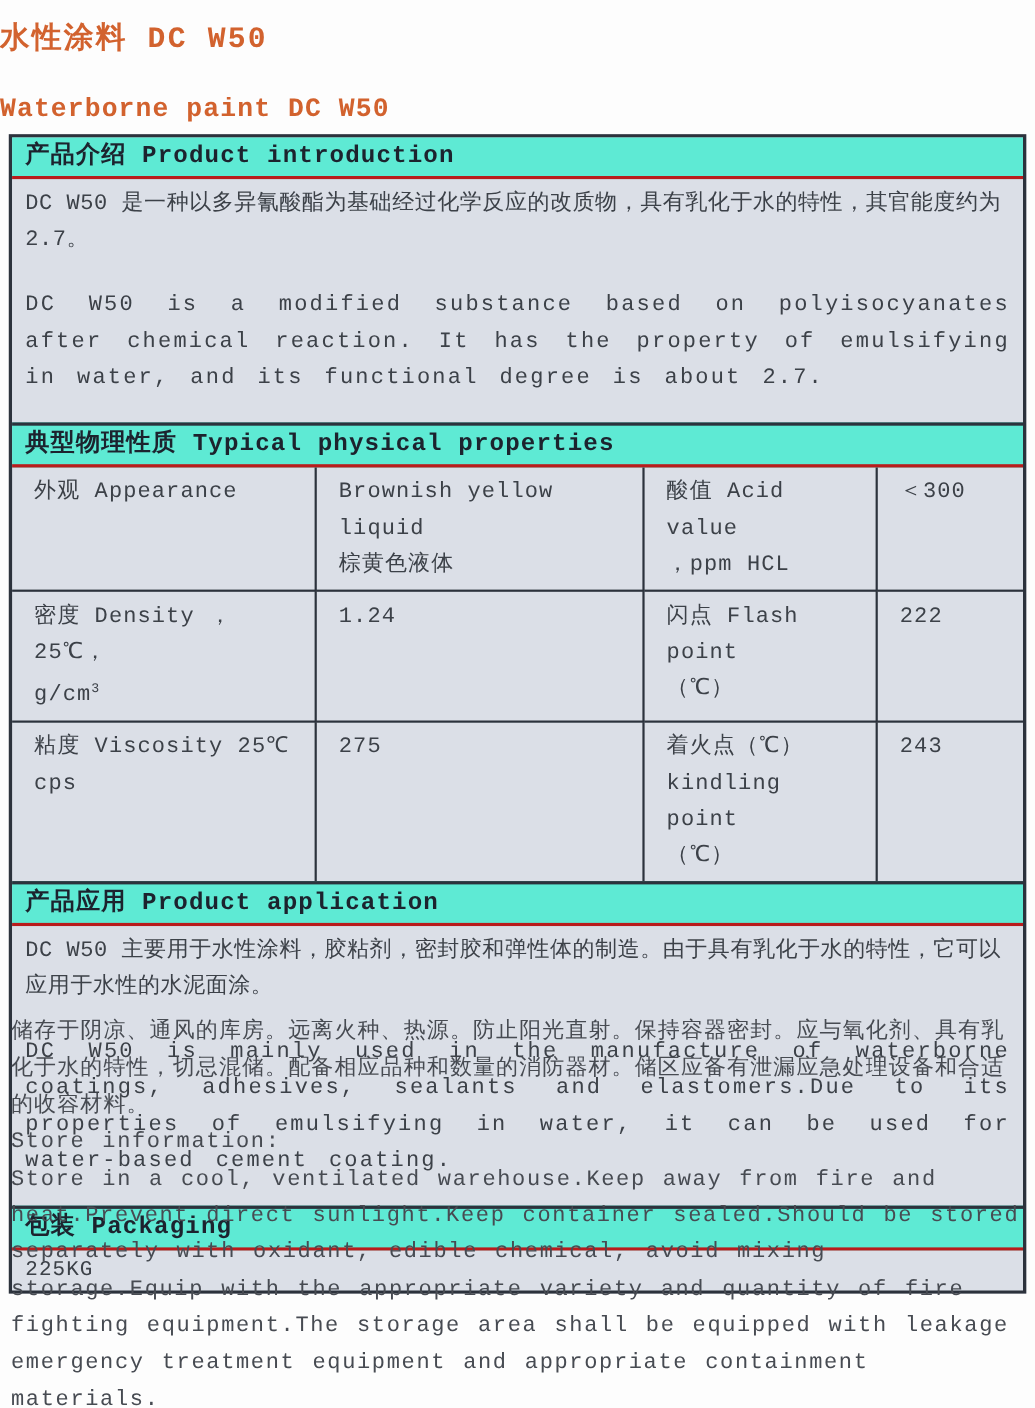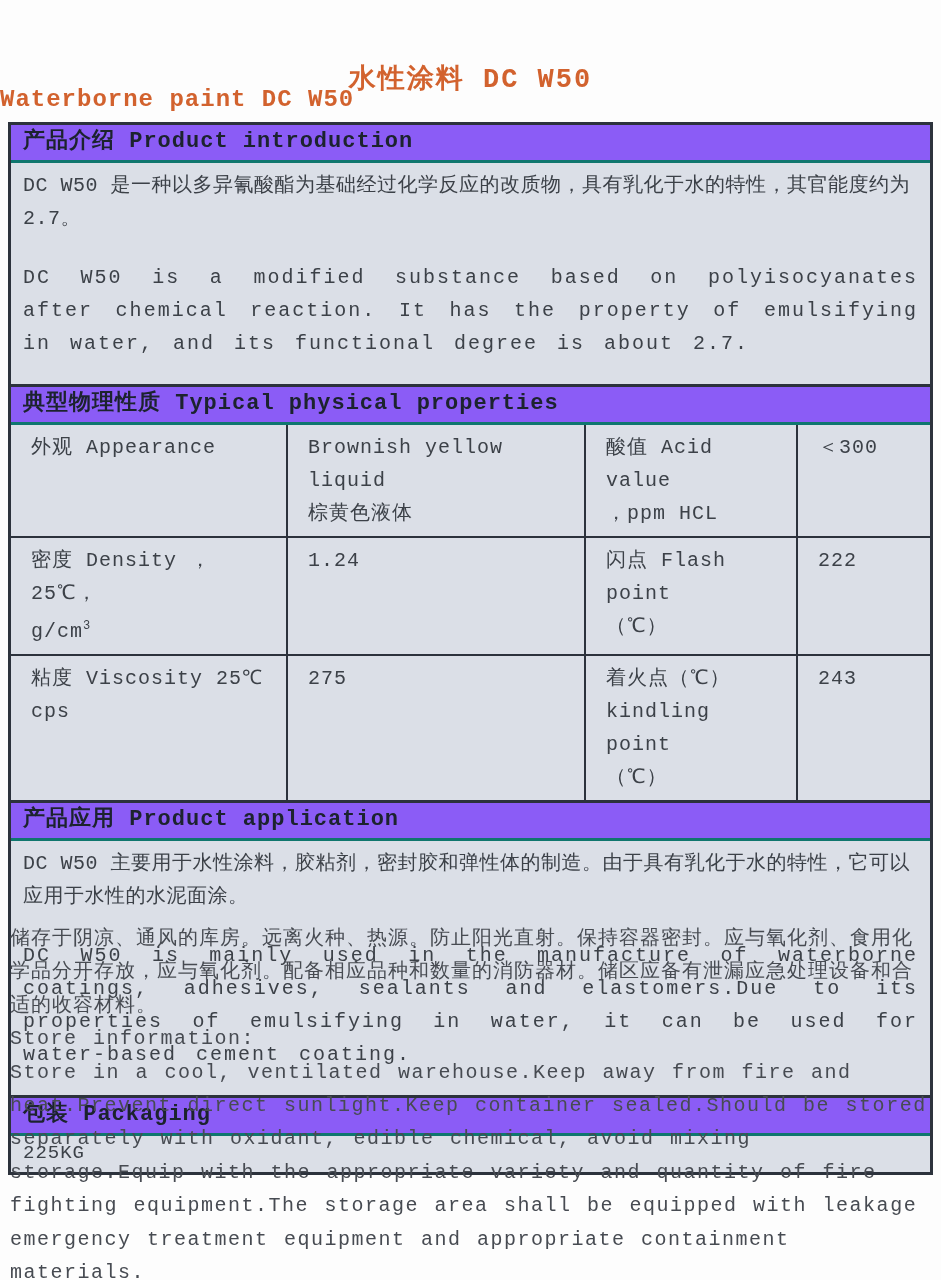--- a/index.html
+++ b/index.html
@@ -5,42 +5,42 @@
   * { margin:0; padding:0; box-sizing:border-box; }
   html,body { width:941px; height:1280px; background:#fdfdfd; }
   body {
     position:relative;
     font-family:"Liberation Mono","DejaVu Sans Mono",monospace;
     color:#3c4148;
     overflow:hidden;
   }
   .title {
     position:absolute; top:16px; left:0; width:100%;
-    text-align:center; font-size:27px; font-weight:bold;
-    color:#d2622e; letter-spacing:2px;margin-top:44px;
+    text-align:left; font-size:27px; font-weight:bold;
+    color:#d2622e; letter-spacing:2px;
   }
   .subtitle {
     position:absolute; top:86px; left:0; width:100%;
     text-align:left; font-size:24px; font-weight:bold;
     color:#d2622e; letter-spacing:1px;
   }
   .doc-table {
     position:absolute; top:122px; left:8px; width:925px;
     border:3px solid #2c323c;
     background:#dbdfe7;
   }
   .sec-header {
-    background:#8b5cf6;
+    background:#5eead4;
     color:#1c232e;
     font-weight:bold;
     font-size:22px;
     letter-spacing:1px;
     padding:3px 24px 4px 12px;
     border-top:3px solid #2c323c;
-    border-bottom:3px solid #0f766e;
+    border-bottom:3px solid #b91c1c;
     line-height:28px;
   }
   .sec-header.first { border-top:none; }
   .body-block {
     background:#dbdfe7;
     padding:6px 12px 24px 12px;
     font-size:20px;
     line-height:33px;
   }
   .body-block .zh { letter-spacing:0.5px; }
@@ -144,16 +144,16 @@
     <div class="zh">DC W50 主要用于水性涂料，胶粘剂，密封胶和弹性体的制造。由于具有乳化于水的特性，它可以应用于水性的水泥面涂。</div>
     <div class="en">DC W50 is mainly used in the manufacture of waterborne coatings, adhesives, sealants and elastomers.Due to its properties of emulsifying in water, it can be used for water-based cement coating.</div>
   </div>
 
   <div class="sec-header">包装 Packaging</div>
   <div class="pack-block">225KG</div>
 
 </div>
 
 <div class="storage">
-  <div class="zh">储存于阴凉、通风的库房。远离火种、热源。防止阳光直射。保持容器密封。应与氧化剂、食用化学品分开存放，应与氧化剂。配备相应品种和数量的消防器材。储区应备有泄漏应急处理设备和合适的收容材料。</div>
+  <div class="zh">储存于阴凉、通风的库房。远离火种、热源。防止阳光直射。保持容器密封。应与氧化剂、具有乳化于水的特性，切忌混储。配备相应品种和数量的消防器材。储区应备有泄漏应急处理设备和合适的收容材料。</div>
   <div class="en">Store information:</div>
   <div class="en">Store in a cool, ventilated warehouse.Keep away from fire and heat.Prevent direct sunlight.Keep container sealed.Should be stored separately with oxidant, edible chemical, avoid mixing storage.Equip with the appropriate variety and quantity of fire fighting equipment.The storage area shall be equipped with leakage emergency treatment equipment and appropriate containment materials.</div>
 </div>
 
 </body></html>

